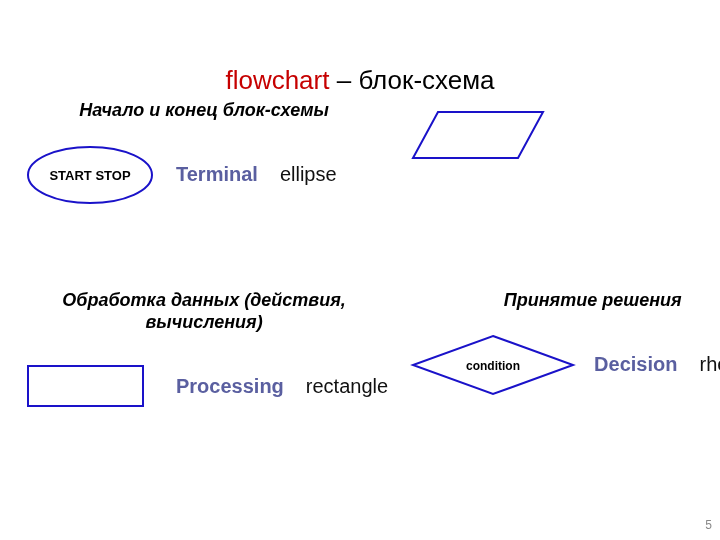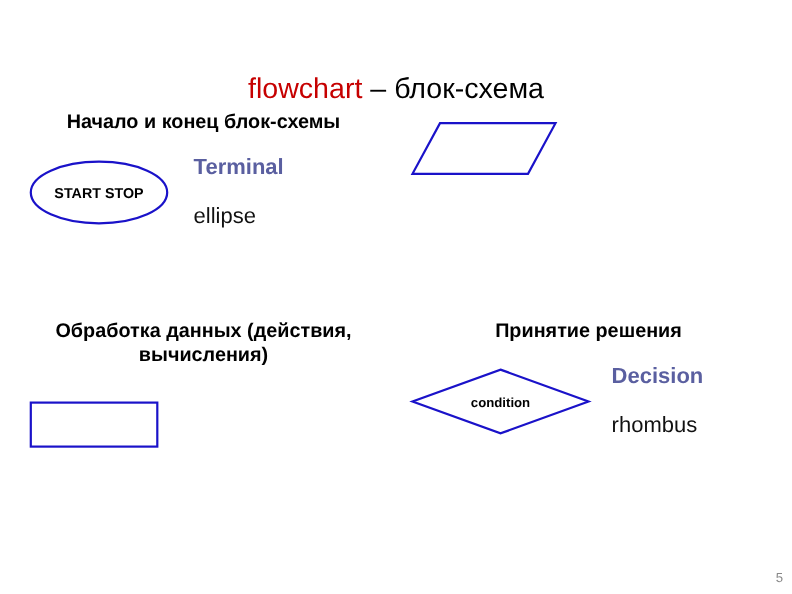--- a/index.html
+++ b/index.html
@@ -30,40 +30,41 @@
     width: 680px;
     display: grid;
     grid-template-columns: 1fr 1fr;
     grid-template-rows: 190px 190px;
     column-gap: 20px;
   }
   .cell { position: relative; }
   .ru-label {
     font-size: 18px;
     font-weight: 700;
+    font-style: italic;
     text-align: center;
     line-height: 1.2;
     margin-bottom: 18px;
   }
   .body-row {
     display: flex;
     align-items: center;
     gap: 16px;
   }
   .shape-box {
     width: 140px;
     height: 70px;
     display: flex;
     align-items: center;
     justify-content: flex-start;
     flex-shrink: 0;
   }
   .labels {
     display: flex;
-    flex-direction: column;
+    flex-direction: row;
     gap: 22px;
   }
   .en-term {
     font-size: 20px;
     font-weight: 600;
     color: #5a5fa0;
   }
   .shape-name {
     font-size: 20px;
     color: #111;
@@ -117,20 +118,24 @@
   </div>
 
   <div class="cell">
     <div class="ru-label">Обработка данных (действия, вычисления)</div>
     <div class="body-row">
       <div class="shape-box">
         <svg width="140" height="70" viewBox="0 0 140 70">
           <rect x="8" y="15" width="115" height="40" fill="#fff" stroke="#1a12c9" stroke-width="2"></rect>
         </svg>
       </div>
+      <div class="labels">
+        <div class="en-term">Processing</div>
+        <div class="shape-name">rectangle</div>
+      </div>
     </div>
   </div>
 
   <div class="cell">
     <div class="ru-label" style="padding:0 60px">Принятие решения</div>
     <div class="body-row">
       <div class="shape-box" style="width:170px">
         <svg width="170" height="70" viewBox="0 0 170 70">
           <polygon points="85,6 165,35 85,64 5,35" fill="#fff" stroke="#1a12c9" stroke-width="2"></polygon>
           <text x="85" y="40" text-anchor="middle" class="inner-text" font-size="12">condition</text>

